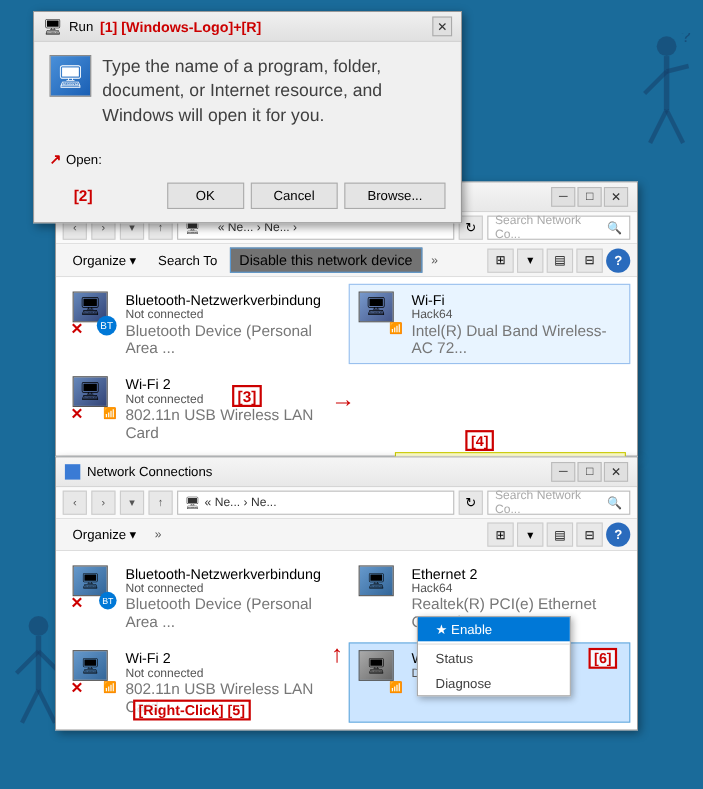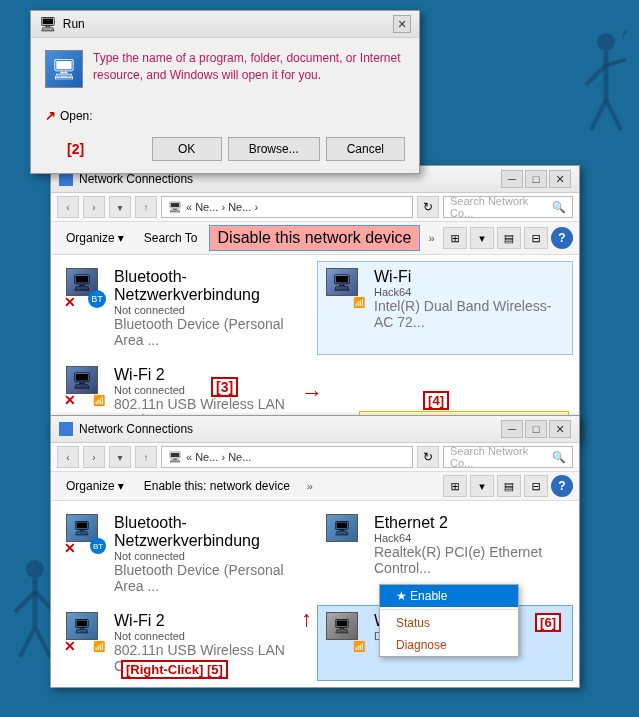--- a/index.html
+++ b/index.html
@@ -94,22 +94,22 @@
       background: linear-gradient(135deg, #4a90d9, #1a5fb4);
       border: 1px solid #888;
       display: flex;
       align-items: center;
       justify-content: center;
       color: white;
       font-size: 20px;
       flex-shrink: 0;
     }
     .run-text {
-      font-size: 12px;
-      color: #be185d;
+      font-size: 16px;
+      color: #404040;
       line-height: 1.4;
     }
     .run-open-row {
       display: flex;
       align-items: center;
       gap: 8px;
       padding: 8px 14px;
     }
     .run-open-label {
       font-size: 12px;
@@ -284,24 +284,24 @@
       padding: 3px 8px;
       font-size: 12px;
       cursor: pointer;
       display: flex;
       align-items: center;
       gap: 3px;
       background: transparent;
       border: 1px solid transparent;
     }
     .toolbar-btn-highlighted {
-      background: #fca5a5;
+      background: #737373;
       border: 1px solid #5b9bd5;
       padding: 3px 8px;
-      font-size: 16px;
+      font-size: 13px;
       cursor: pointer;
     }
     .toolbar-more {
       padding: 3px 6px;
       font-size: 11px;
       cursor: pointer;
       color: #555;
     }
     .toolbar-right {
       margin-left: auto;
@@ -370,38 +370,38 @@
     }
     .nc-item-badge-x {
       position: absolute;
       bottom: -2px;
       left: -2px;
       color: #cc0000;
       font-size: 14px;
       font-weight: bold;
     }
     .nc-item-info { flex: 1; }
-    .nc-item-name { font-size: 16px; color: #000; font-weight: 500; }
+    .nc-item-name { font-size: 13px; color: #000; font-weight: 500; }
     .nc-item-status { font-size: 11px; color: #555; }
     .nc-item-device { font-size: 14px; color: #777; }
 
     
     .context-menu {
       position: absolute;
       background: white;
       border: 1px solid #aaa;
       box-shadow: 2px 2px 6px rgba(0,0,0,0.3);
       min-width: 140px;
       z-index: 25;
     }
     .ctx-item {
       padding: 4px 16px;
       font-size: 12px;
       cursor: pointer;
-      color: #c2410c;
+      color: #404040;
     }
     .ctx-item.highlighted {
       background: #0078d7;
       color: white;
     }
     .ctx-separator {
       height: 1px;
       background: #ddd;
       margin: 2px 0;
     }
@@ -430,37 +430,38 @@
 <body>
 
 <div class="watermark-left">www.SoftwareOK.com :-)</div>
 <div class="watermark-right">www.SoftwareOK.com :-)</div>
 
 <div class="run-dialog">
   <div class="run-titlebar">
     <div class="run-titlebar-left">
       <span style="font-size:14px;">🖥</span>
       <span style="font-size:12px;">Run</span>
+      <span class="run-title-annotation">[1]  [Windows-Logo]+[R]</span>
     </div>
     <div class="titlebar-close">✕</div>
   </div>
   <div class="run-body">
     <div class="run-icon">
       <span>🖥</span>
     </div>
     <div class="run-text">Type the name of a program, folder, document, or Internet resource, and Windows will open it for you.</div>
   </div>
   <div class="run-open-row">
     <span class="run-arrow-annotation">↗</span>
     <span class="run-open-label">Open:</span>
   </div>
   <div class="run-buttons">
     <button class="run-btn">OK</button>
+    <button class="run-btn">Cancel</button>
     <button class="run-btn">Browse...</button>
-    <button class="run-btn">Cancel</button>
   </div>
 
   <div style="position:absolute; left:36px; bottom:16px; color:#cc0000; font-weight:bold; font-size:14px;">[2]</div>
 </div>
 
 <div class="nc-window nc-window-1">
   <div class="nc-titlebar">
     <div class="nc-titlebar-left">
       <span class="nc-titlebar-icon" style="width:14px;height:14px;background:#3a7bd5;"></span>
       <span>Network Connections</span>
@@ -471,21 +472,21 @@
       <div class="nc-ctrl-btn close">✕</div>
     </div>
   </div>
   <div class="nc-addressbar">
     <div class="nav-btn">‹</div>
     <div class="nav-btn">›</div>
     <div class="nav-btn">▾</div>
     <div class="nav-btn">↑</div>
     <div class="address-box">
       <span style="font-size:11px;">🖥</span>
-      <span style="margin-left:4px;">« Ne... › Ne... ›</span>
+      <span style="margin-left:16px;">« Ne... › Ne... ›</span>
     </div>
     <div class="refresh-btn">↻</div>
     <div class="search-box">
       <span>Search Network Co...</span>
       <span>🔍</span>
     </div>
   </div>
   <div class="nc-toolbar">
     <div class="toolbar-btn">
       <span>Organize</span>
@@ -589,23 +590,20 @@
     <div class="search-box">
       <span>Search Network Co...</span>
       <span>🔍</span>
     </div>
   </div>
   <div class="nc-toolbar">
     <div class="toolbar-btn">
       <span>Organize</span>
       <span>▾</span>
     </div>
-    <div class="toolbar-btn">
-      <span>Enable this: network device</span>
-    </div>
     <div class="toolbar-more">»</div>
     <div class="toolbar-right">
       <div class="view-btn">⊞</div>
       <div class="view-btn">▾</div>
       <div class="view-btn">▤</div>
       <div class="view-btn">⊟</div>
       <div class="help-btn">?</div>
     </div>
   </div>
   <div class="nc-items">

